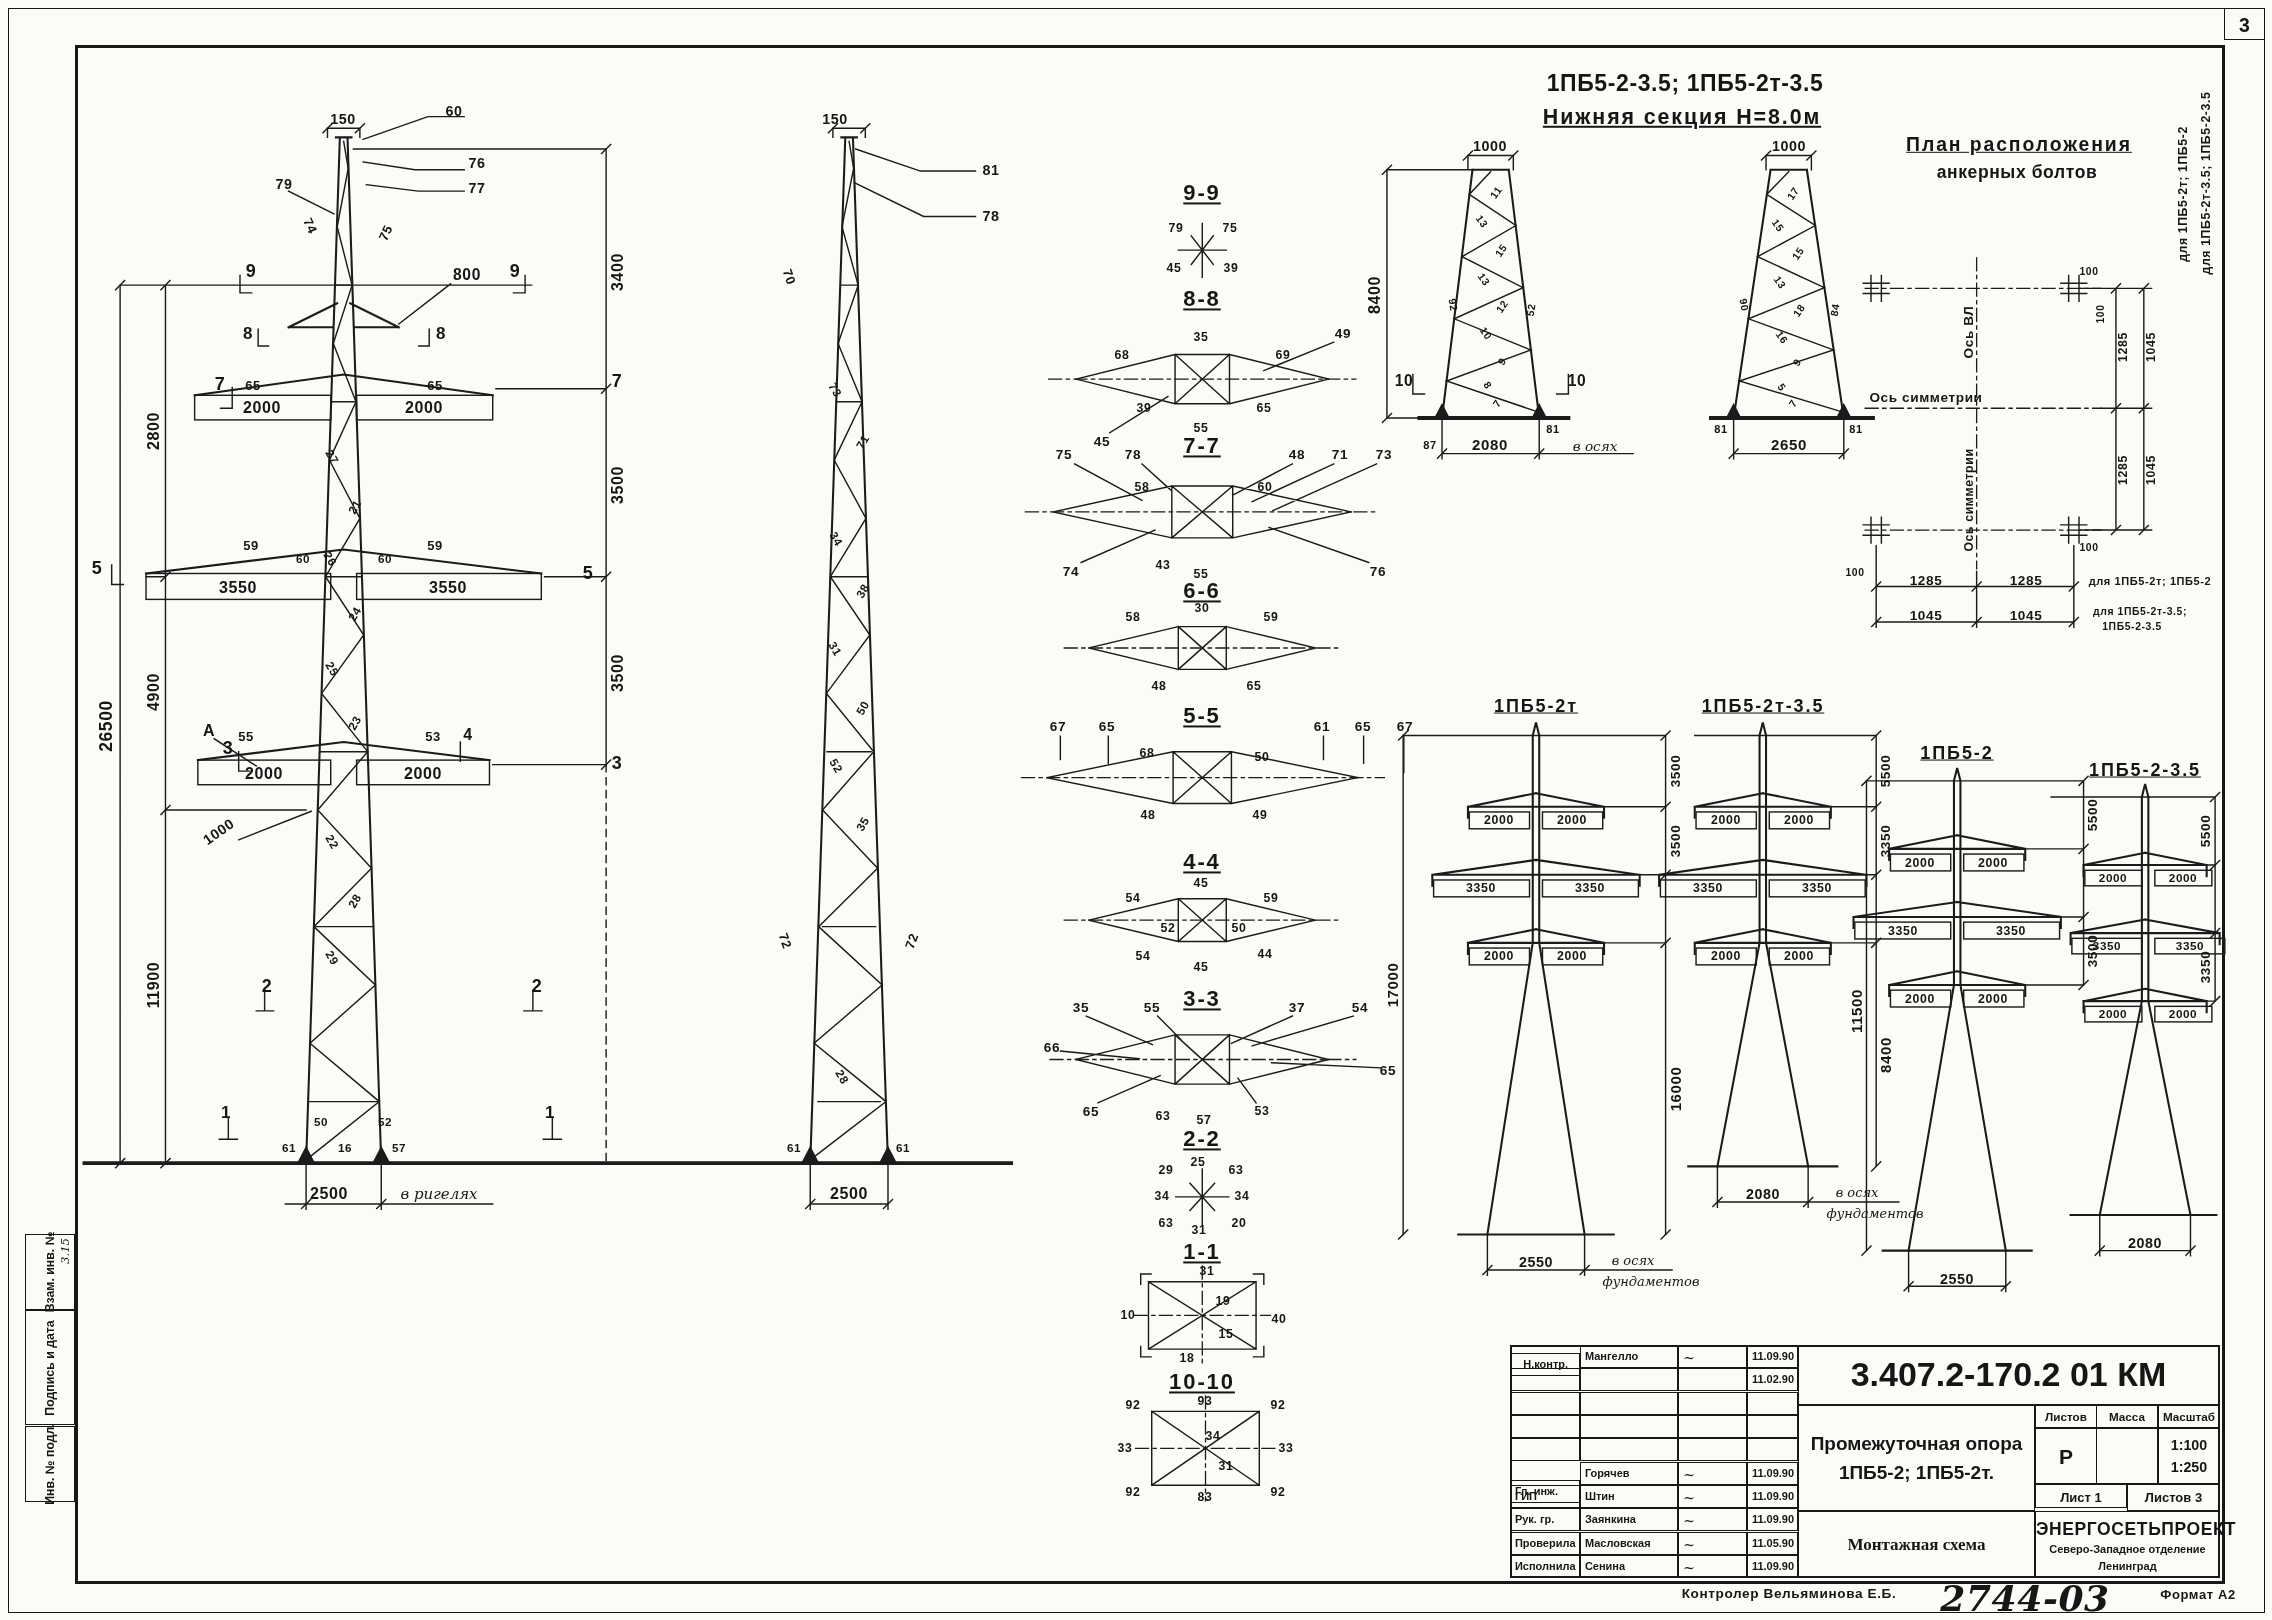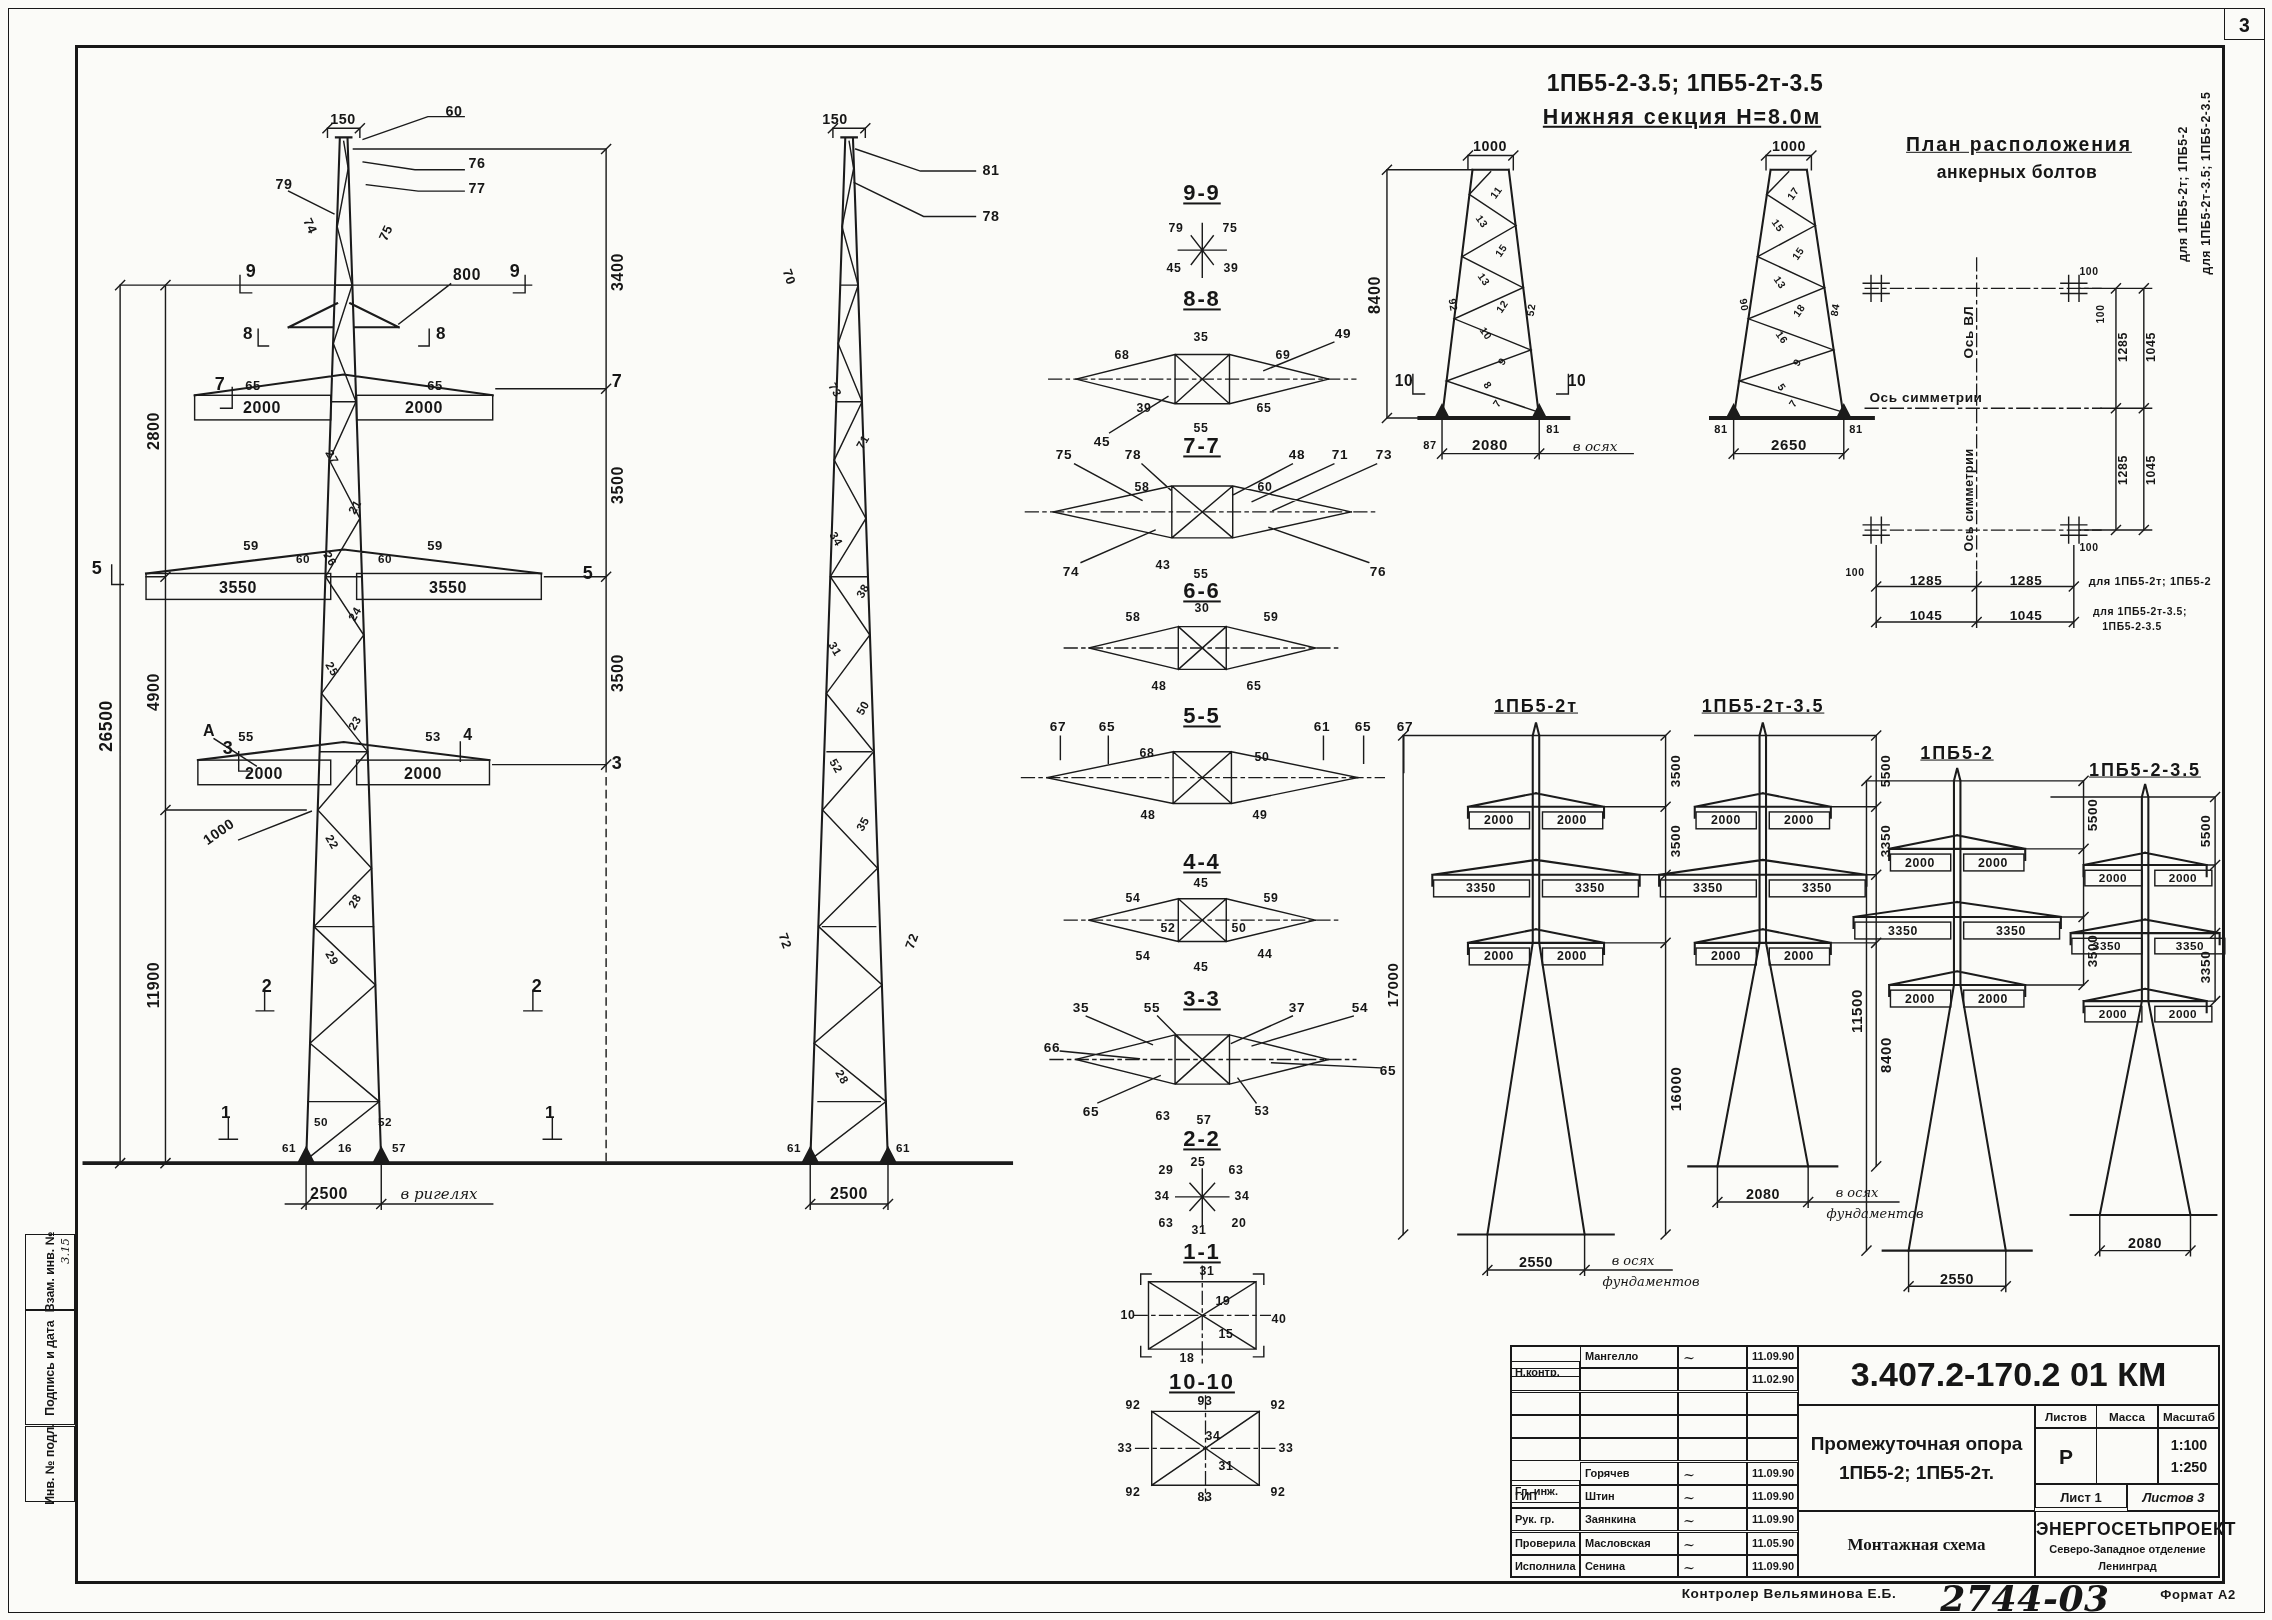--- a/index.html
+++ b/index.html
@@ -511,21 +511,21 @@
     <div class="lbl d" style="left: 2107px; top: 946px; font-size: 11.7px;">3350</div>
     <div class="lbl d" style="left: 2190px; top: 946px; font-size: 11.7px;">3350</div>
     <div class="lbl d" style="left: 2113px; top: 1014px; font-size: 11.7px;">2000</div>
     <div class="lbl d" style="left: 2183px; top: 1014px; font-size: 11.7px;">2000</div>
     <div class="lbl d" style="left: 2145px; top: 1243px; font-size: 14.3px;">2080</div>
   </div>
 
 <div class="abs" style="left:1510px;top:1345px;width:710px;height:233px;">
   <div class="tb-cell" style="left:0;top:0;width:710px;height:233px;border-width:2.6px;"></div>
   <div id="sig-rows">
-      <div class="sig-cell" style="left: 0px; top: 16px; width: 70px; height: 16px;">Н.контр.</div>
+      <div class="sig-cell" style="left: 0px; top: 8px; width: 70px; height: 23px; text-align: center;">Н.контр.</div>
       <div class="sig-cell" style="left: 70px; top: 0px; width: 98px; height: 23px;">Мангелло</div>
       <div class="sig-cell sg" style="left: 168px; top: 0px; width: 69px; height: 23px;">~</div>
       <div class="sig-cell" style="left: 237px; top: 0px; width: 51px; height: 23px;">11.09.90</div>
       <div class="sig-cell" style="left: 0px; top: 23px; width: 70px; height: 23px;"></div>
       <div class="sig-cell" style="left: 70px; top: 23px; width: 98px; height: 23px;"></div>
       <div class="sig-cell sg" style="left: 168px; top: 23px; width: 69px; height: 23px;"></div>
       <div class="sig-cell" style="left: 237px; top: 23px; width: 51px; height: 23px;">11.02.90</div>
       <div class="sig-cell" style="left: 0px; top: 47px; width: 70px; height: 23px;"></div>
       <div class="sig-cell" style="left: 70px; top: 47px; width: 98px; height: 23px;"></div>
       <div class="sig-cell sg" style="left: 168px; top: 47px; width: 69px; height: 23px;"></div>
@@ -582,21 +582,21 @@
     <div class="tb-text" style="top:15.6px;font-size:15.6px;"></div>
   </div>
   <div class="tb-cell" style="left:648px;top:83px;width:62px;height:56px;">
     <div class="tb-text" style="top:7.8px;font-size:14.3px;font-weight:700;">1:100</div>
     <div class="tb-text" style="top:30px;font-size:14.3px;font-weight:700;">1:250</div>
   </div>
   <div class="tb-cell" style="left:525px;top:139px;width:92px;height:24px;">
     <div class="tb-text" style="top:5.2px;font-size:13px;font-weight:700;">Лист 1</div>
   </div>
   <div class="tb-cell" style="left:617px;top:139px;width:93px;height:27px;">
-    <div class="tb-text" style="top:5.2px;font-size:13px;font-weight:700;font-style:italic;">Листов 3</div>
+    <div class="tb-text" style="top:5.2px;font-size:13px;font-weight:700;">Листов 3</div>
   </div>
   <div class="tb-cell" style="left:288px;top:166px;width:237px;height:67px;">
     <div class="tb-text" style="top:23px;font-size:17px;font-weight:700;font-family:Liberation Serif, serif;">Монтажная схема</div>
   </div>
   <div class="tb-cell" style="left:525px;top:166px;width:185px;height:67px;">
     <div class="tb-text" style="top:6.5px;font-size:17.5px;font-weight:700;letter-spacing:0.6px;">ЭНЕРГОСЕТЬПРОЕКТ</div>
     <div class="tb-text" style="top:31px;font-size:11px;font-weight:700;">Северо-Западное отделение</div>
     <div class="tb-text" style="top:48px;font-size:11px;font-weight:700;">Ленинград</div>
   </div>
 </div>

